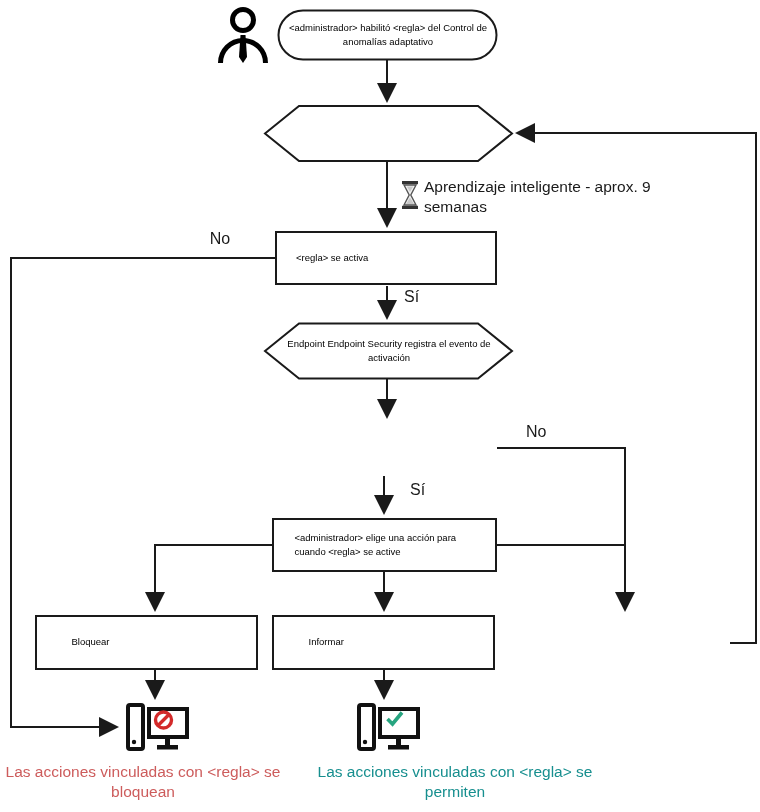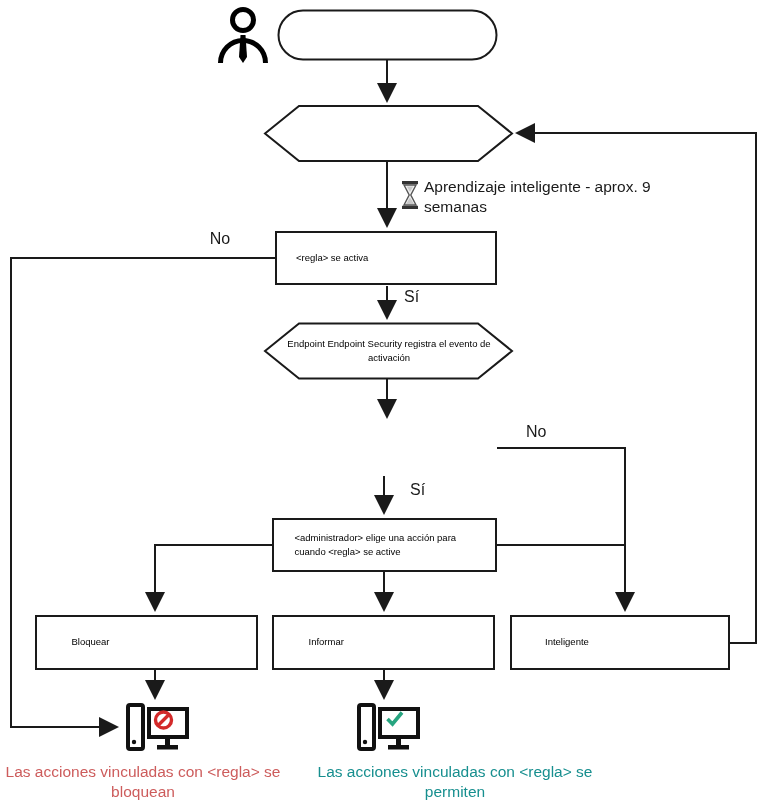--- a/index.html
+++ b/index.html
@@ -70,20 +70,23 @@
     <polygon class="shape" points="265,133.5 299,106 478,106 512,133.5 478,161 299,161"></polygon>
     <polygon class="shape" points="265,351 299,323.5 478,323.5 512,351 478,378.5 299,378.5"></polygon>
   </svg>
 
   <svg class="abs" style="left:217px;top:6px" width="52" height="58" viewBox="0 0 52 58">
     <circle cx="26" cy="14" r="10.5" fill="none" stroke="#000" stroke-width="5"></circle>
     <path d="M3.5 57 A 22.5 22.5 0 0 1 48.5 57" fill="none" stroke="#000" stroke-width="5"></path>
     <path d="M23.5 29 h5 l1.5 22 -4 6 -4 -6 z" fill="#000"></path>
   </svg>
 
+  <div class="node-text" style="left:282px;top:12px;width:212px;height:46px">
+    <span class="inner w205">&lt;administrador&gt; habilitó &lt;regla&gt; del Control de anomalías adaptativo</span>
+  </div>
 
 
   <svg class="abs" style="left:401px;top:180px" width="18" height="30" viewBox="0 0 18 30">
     <path d="M3 5 H15 L9.8 15 L15 25 H3 L8.2 15 Z" fill="#f2f2f2" stroke="#555" stroke-width="1.4"></path>
     <path d="M9 12 L12.2 6.5 H5.8 Z" fill="#c9c9c9"></path>
     <path d="M9 17.5 L13 24 H5 Z" fill="#c9c9c9"></path>
     <line x1="1" y1="2.6" x2="17" y2="2.6" stroke="#333" stroke-width="3.2"></line>
     <line x1="1" y1="27.4" x2="17" y2="27.4" stroke="#333" stroke-width="3.2"></line>
   </svg>
   <div class="note">Aprendizaje inteligente - aprox. 9 semanas</div>
@@ -104,23 +107,20 @@
   <div class="box" style="left:272px;top:518px;width:221px;height:50px">
     <span class="inner w180">&lt;administrador&gt; elige una acción para cuando &lt;regla&gt; se active</span>
   </div>
 
   <div class="box" style="left:35px;top:615px;width:219px;height:51px">
     <span class="inner w150">Bloquear</span>
   </div>
   <div class="box" style="left:272px;top:615px;width:219px;height:51px">
     <span class="inner w150">Informar</span>
   </div>
-  <div class="box" style="left:510px;top:615px;width:216px;height:51px">
-    <span class="inner w150">Inteligente</span>
-  </div>
 
   <svg class="abs" style="left:124px;top:702px" width="66" height="54" viewBox="0 0 66 54">
     <rect x="4" y="3" width="15" height="44" rx="2" fill="#fff" stroke="#111" stroke-width="4"></rect>
     <circle cx="10" cy="40" r="2.2" fill="#111"></circle>
     <rect x="25" y="7" width="38" height="28" fill="#fff" stroke="#111" stroke-width="4"></rect>
     <rect x="41" y="35" width="5" height="8" fill="#111"></rect>
     <rect x="33" y="43" width="21" height="4.5" fill="#111"></rect>
     <circle class="prohibit-stroke" cx="39.5" cy="18" r="8" fill="none" stroke-width="3.4"></circle>
     <line class="prohibit-stroke" x1="34" y1="23.5" x2="45" y2="12.5" stroke-width="3.4"></line>
   </svg>

